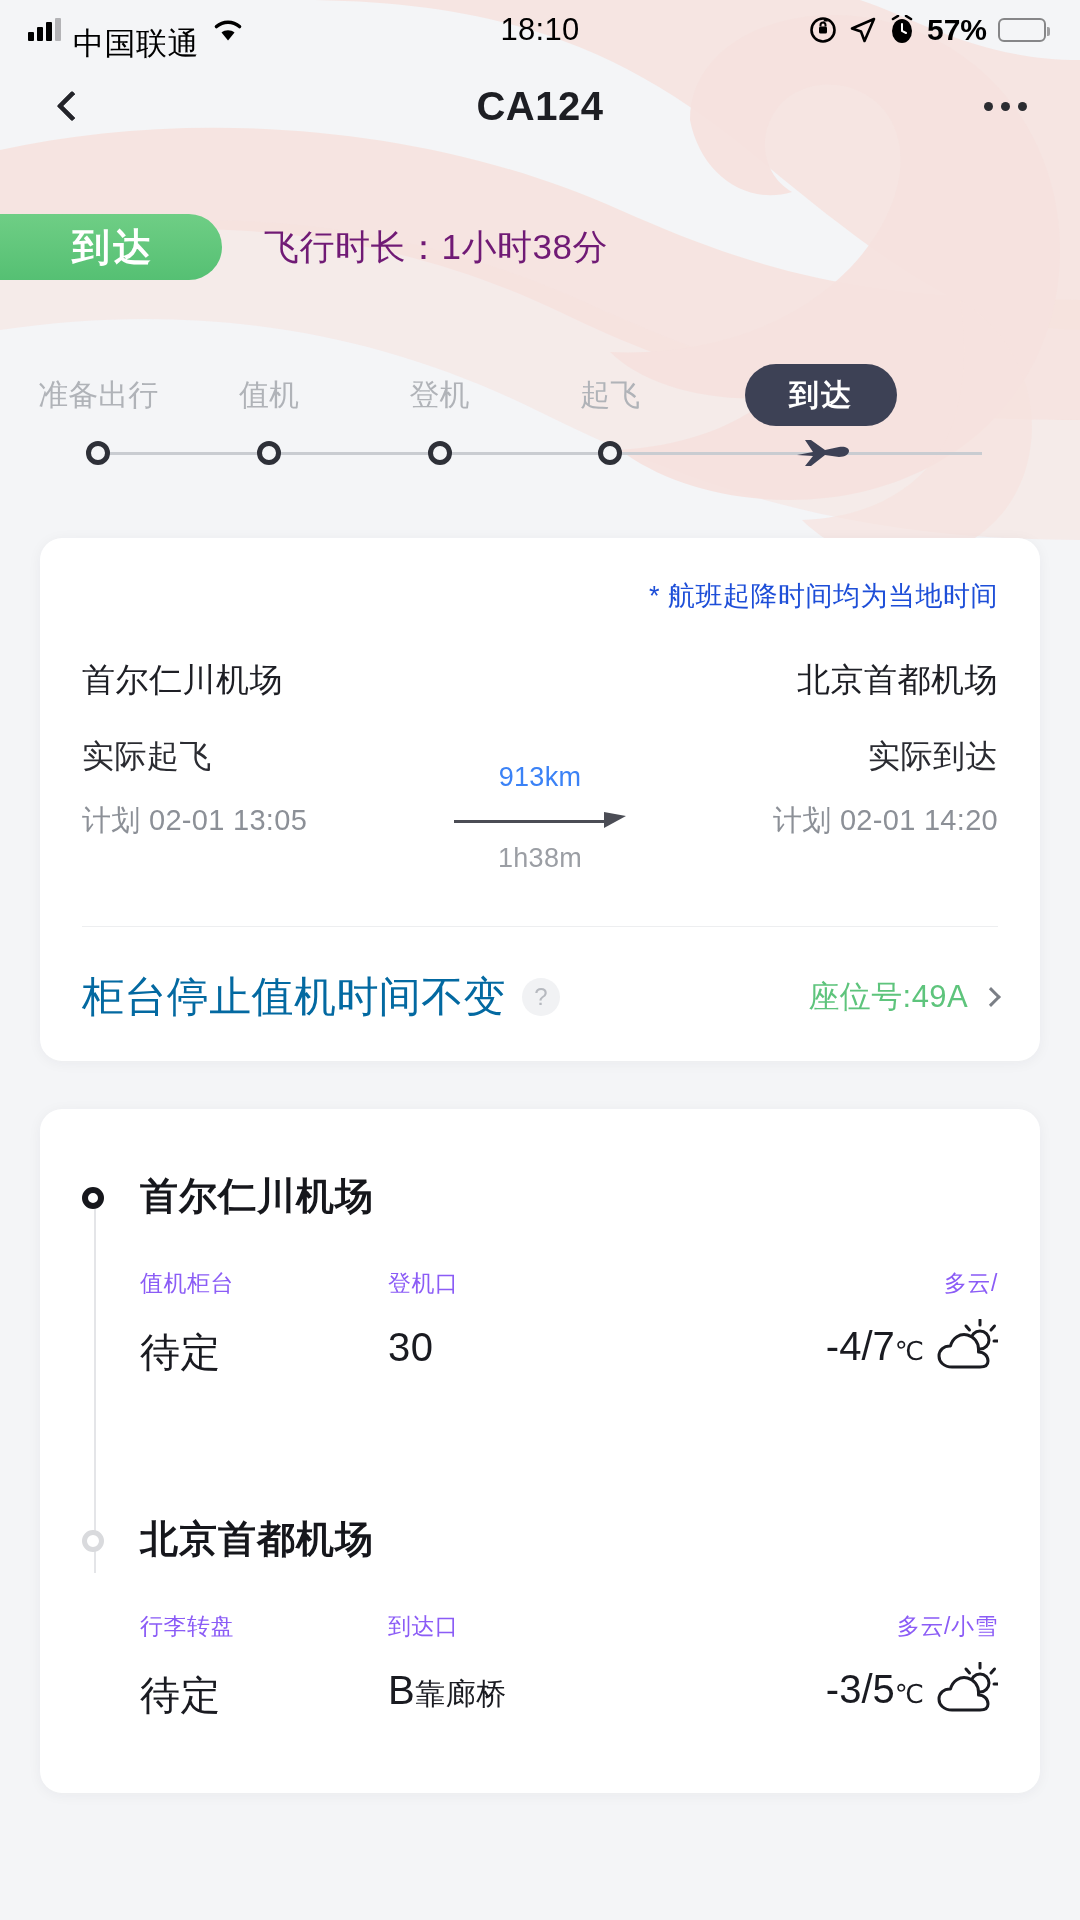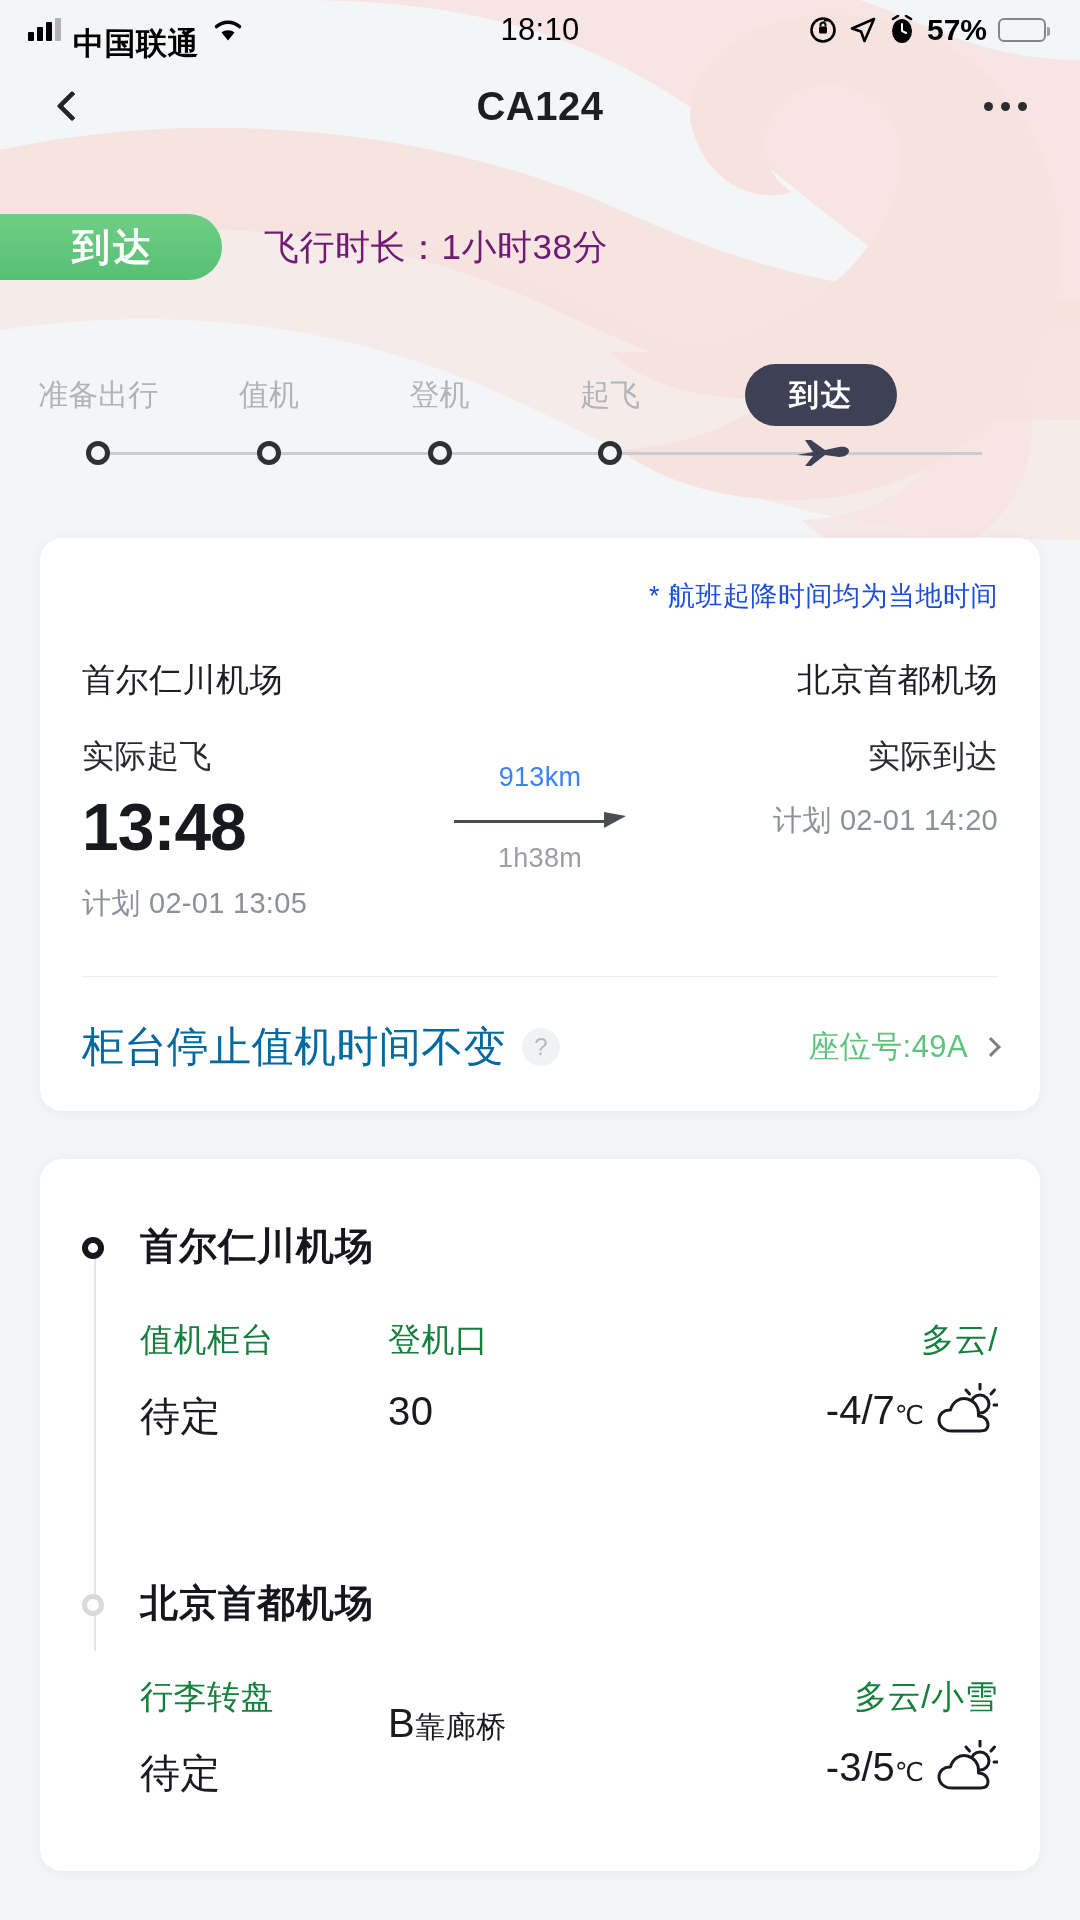--- a/index.html
+++ b/index.html
@@ -32,21 +32,21 @@
   .statusbar {
     position: relative;
     z-index: 5;
     height: 60px;
     padding: 0 34px 0 28px;
     display: flex;
     align-items: center;
     color: #000;
   }
   .sb-left { display: flex; align-items: center; gap: 12px; }
-  .sb-carrier { font-size: 31px; font-weight: 700; letter-spacing: 0.5px; margin-top: 28px; }
+  .sb-carrier { font-size: 31px; font-weight: 400; letter-spacing: 0.5px; margin-top: 28px; }
   .sb-center {
     position: absolute;
     left: 0; right: 0; top: 0; bottom: 0;
     display: flex; align-items: center; justify-content: center;
     pointer-events: none;
   }
   .sb-time { font-size: 31px; font-weight: 400; letter-spacing: 0.3px; }
   .sb-right {
     margin-left: auto;
     display: flex; align-items: center; gap: 11px;
@@ -353,21 +353,21 @@
     color: #16171c;
     letter-spacing: 1px;
   }
   .tl-grid {
     margin-top: 46px;
     display: flex;
     align-items: flex-start;
   }
   .tl-field { width: 248px; }
   .tl-field.weather { margin-left: auto; width: auto; text-align: right; }
-  .f-label { font-size: 33px; color: #15803d; letter-spacing: .5px; }
+  .f-label { font-size: 23px; color: #8b5cf6; letter-spacing: .5px; }
   .f-value {
     margin-top: 26px;
     font-size: 40px;
     color: #1a1b21;
     letter-spacing: .5px;
   }
   .f-value .sm { font-size: 30px; }
   .weather-val {
     margin-top: 20px;
     display: flex; align-items: center; justify-content: flex-end; gap: 12px;
@@ -466,21 +466,20 @@
     </div>
   </div>
 
   <div class="card flight">
     <div class="local-note">* 航班起降时间均为当地时间</div>
 
     <div class="od-row">
       <div class="od-col">
         <div class="airport-name">首尔仁川机场</div>
         <div class="actual-label">实际起飞</div>
-        <div class="time-big">13:48</div>
         <div class="plan-text">计划 02-01 13:05</div>
       </div>
 
       <div class="mid-col">
         <div class="mid-top">913km</div>
         <div class="mid-arrow">
           <span class="bar"></span>
             <span class="tip"></span>
         </div>
         <div class="mid-bot">1h38m</div>
@@ -542,20 +541,21 @@
 
       <div class="tl-node">
         <span class="tl-bullet pending"></span>
         <div class="tl-title">北京首都机场</div>
         <div class="tl-grid">
           <div class="tl-field">
             <div class="f-label">行李转盘</div>
             <div class="f-value">待定</div>
           </div>
           <div class="tl-field">
+            <div class="f-label">到达口</div>
             <div class="f-value"><span>B</span><span class="sm">靠廊桥</span></div>
           </div>
           <div class="tl-field weather">
             <div class="f-label">多云/小雪</div>
             <div class="weather-val">
               <span class="temp-text"><span>-3/5</span><span class="deg">℃</span></span>
               <svg width="62" height="54" viewBox="0 0 62 54">
                 <g stroke="#1a1b21" stroke-width="3" fill="none" stroke-linecap="round">
                   <path d="M44 6 L44 1"></path>
                     <path d="M55 11 L58.5 7"></path>

